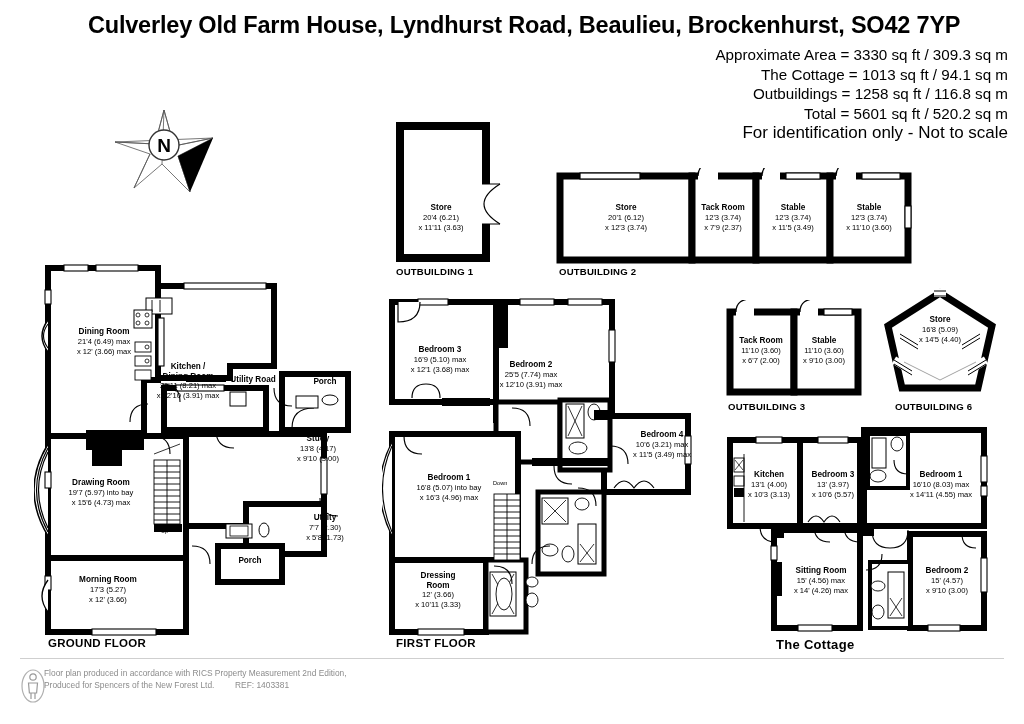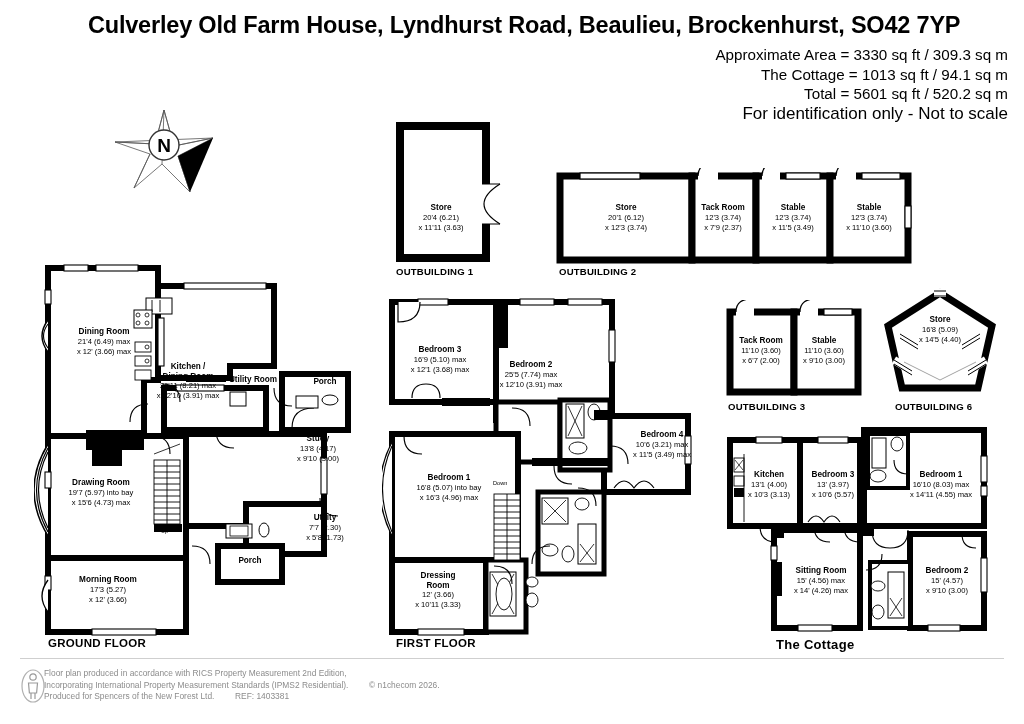--- a/index.html
+++ b/index.html
@@ -107,20 +107,21 @@
 </head>
 <body>
 
 <div id="page">
 
   <div class="title">Culverley Old Farm House, Lyndhurst Road, Beaulieu, Brockenhurst, SO42 7YP</div>
 
   <div class="areas">
     <div>Approximate Area = 3330 sq ft / 309.3 sq m</div>
     <div>The Cottage = 1013 sq ft / 94.1 sq m</div>
+    <div>Outbuildings = 1258 sq ft / 116.8 sq m</div>
     <div>Total = 5601 sq ft / 520.2 sq m</div>
     <div class="note">For identification only - Not to scale</div>
   </div>
 
   <div class="compass">
     <svg width="104" height="92" viewBox="0 0 104 92">
       <g stroke="#555" stroke-width="0.8" fill="none">
         <path d="M52 2 L62 38 L101 30 L66 48 L78 84 L50 56 L22 80 L38 46 L3 34 L43 36 Z"></path>
         <path d="M52 2 L43 36 L3 34 M52 2 L62 38 L101 30 M78 84 L66 48 M22 80 L38 46"></path>
         <path d="M52 2 L50 56 M3 34 L101 30"></path>
@@ -326,21 +327,21 @@
     <div>21'4 (6.49) max</div>
     <div>x 12' (3.66) max</div>
   </div>
   <div class="room two" style="left:188px; top:362px;">
     <div class="nm">Kitchen /</div>
     <div class="nm">Dining Room</div>
     <div>26'11 (8.21) max</div>
     <div>x 12'10 (3.91) max</div>
   </div>
   <div class="room" style="left:253px; top:375px;">
-    <div class="nm">Utility Room</div>
+    <div class="nm">Utility Road</div>
   </div>
   <div class="room" style="left:325px; top:377px;">
     <div class="nm">Porch</div>
   </div>
   <div class="room" style="left:318px; top:434px;">
     <div class="nm">Study</div>
     <div>13'8 (4.17)</div>
     <div>x 9'10 (3.00)</div>
   </div>
   <div class="room" style="left:325px; top:513px;">
@@ -552,24 +553,19 @@
     <svg width="26" height="34" viewBox="0 0 26 34">
       <ellipse cx="13" cy="17" rx="11" ry="16" fill="none" stroke="#b0b0b0" stroke-width="1.2"></ellipse>
       <circle cx="13" cy="8" r="3.2" fill="none" stroke="#9a9a9a" stroke-width="1.2"></circle>
       <path d="M8.5 14 L17.5 14 L16.6 24 L9.4 24 Z" fill="none" stroke="#9a9a9a" stroke-width="1.2"></path>
       <path d="M11 24 L11 30 M15 24 L15 30" stroke="#9a9a9a" stroke-width="1.2" fill="none"></path>
     </svg>
   </div>
   <div class="footer">
     <div>Floor plan produced in accordance with RICS Property Measurement 2nd Edition,</div>
     <div>
-      <span>Incorporating International Property Measurement Standards (IPMS2 Residential).</span>
-      <span style="display:inline-block;width:16px"></span>
-      <span>© n1checom 2026.</span>
-    </div>
-    <div>
       <span>Produced for Spencers of the New Forest Ltd.</span>
       <span style="display:inline-block;width:16px"></span>
       <span>REF:  1403381</span>
     </div>
   </div>
 
 </div>
 
 </body></html>

